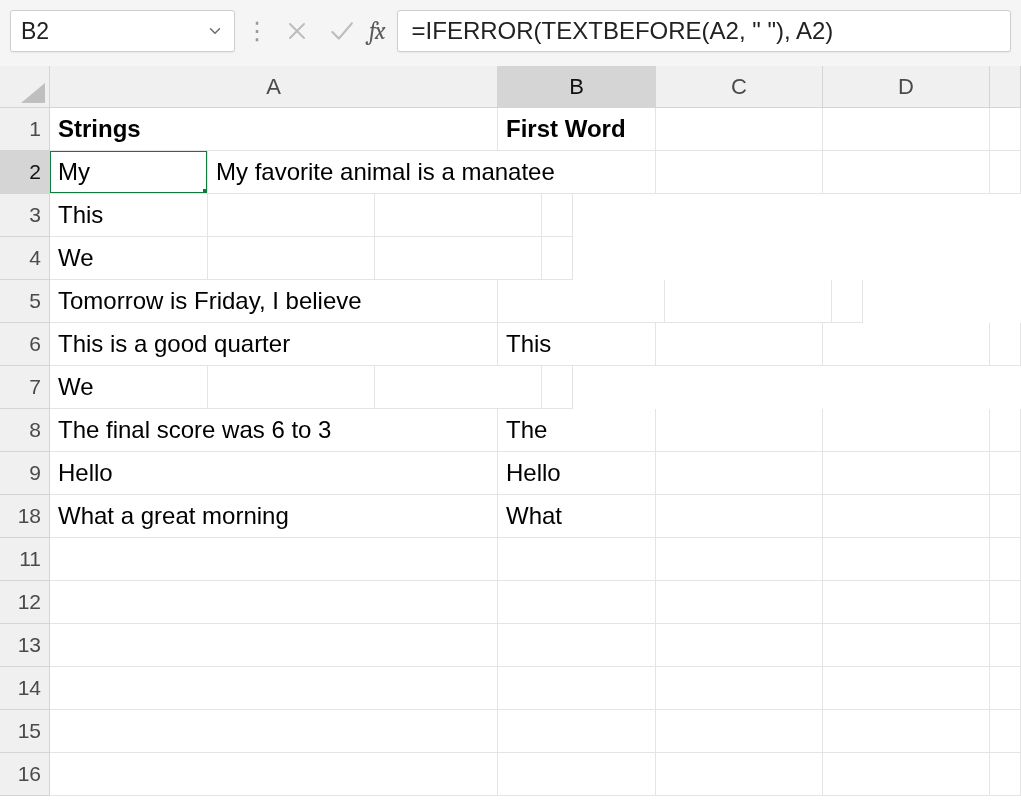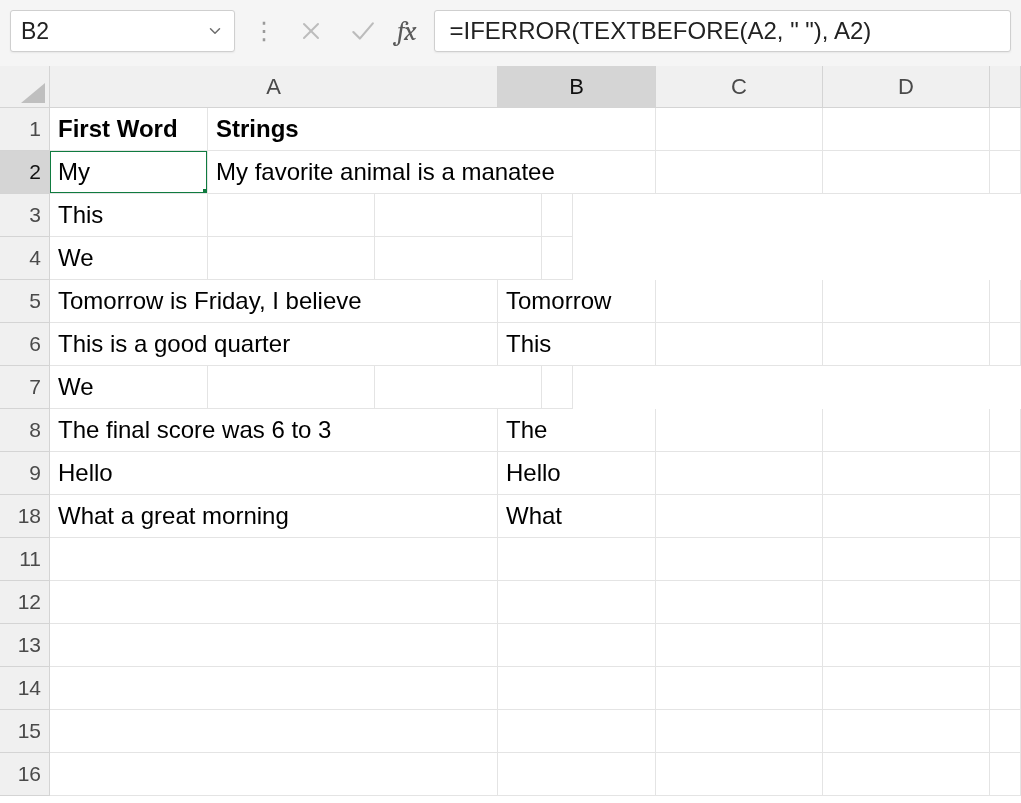--- a/index.html
+++ b/index.html
@@ -13,21 +13,21 @@
   }
 
   
   .top-area {
     background: #f5f5f5;
     padding: 10px 10px 14px 10px;
   }
   .formula-bar {
     display: flex;
     align-items: center;
-    gap: 15px;
+    gap: 8px;
   }
   .name-box {
     background: #ffffff;
     border: 1px solid #cfcfcf;
     border-radius: 3px;
     height: 42px;
     width: 225px;
     display: flex;
     align-items: center;
     justify-content: space-between;
@@ -56,21 +56,21 @@
     align-items: center;
     justify-content: center;
     color: #8d8d8d;
     cursor: pointer;
   }
   .fb-btn svg { display:block; }
 
   .fx-icon {
     font-style: italic;
     font-family: "Cambria", "Georgia", serif;
-    font-size: 28px;
+    font-size: 24px;
     color: #5a5a5a;
     letter-spacing: -1px;
     margin-left: 2px;
     margin-right: 4px;
   }
 
   .formula-box {
     background: #ffffff;
     border: 1px solid #cfcfcf;
     border-radius: 3px;
@@ -242,22 +242,22 @@
     <div class="col-head col-B active">B</div>
     <div class="col-head col-C">C</div>
     <div class="col-head col-D">D</div>
     <div class="col-head col-E"></div>
   </div>
 
   <div class="rows">
 
     <div class="row">
       <div class="row-head">1</div>
+      <div class="cell col-A bold">Strings</div>
       <div class="cell col-B bold">First Word</div>
-      <div class="cell col-A bold">Strings</div>
       <div class="cell col-C"></div>
       <div class="cell col-D"></div>
       <div class="cell col-E"></div>
     </div>
 
     <div class="row">
       <div class="row-head active">2</div>
       <div class="cell col-B selected">My</div>
       <div class="cell col-A">My favorite animal is a manatee</div>
       <div class="cell col-C"></div>
@@ -277,21 +277,20 @@
       <div class="row-head">4</div>
       <div class="cell col-B">We</div>
       <div class="cell col-C"></div>
       <div class="cell col-D"></div>
       <div class="cell col-E"></div>
     </div>
 
     <div class="row">
       <div class="row-head">5</div>
       <div class="cell col-A">Tomorrow is Friday, I believe</div>
-      <div class="cell col-B">Tomorrow</div>
       <div class="cell col-C"></div>
       <div class="cell col-D"></div>
       <div class="cell col-E"></div>
     </div>
 
     <div class="row">
       <div class="row-head">6</div>
       <div class="cell col-A">This is a good quarter</div>
       <div class="cell col-B">This</div>
       <div class="cell col-C"></div>

